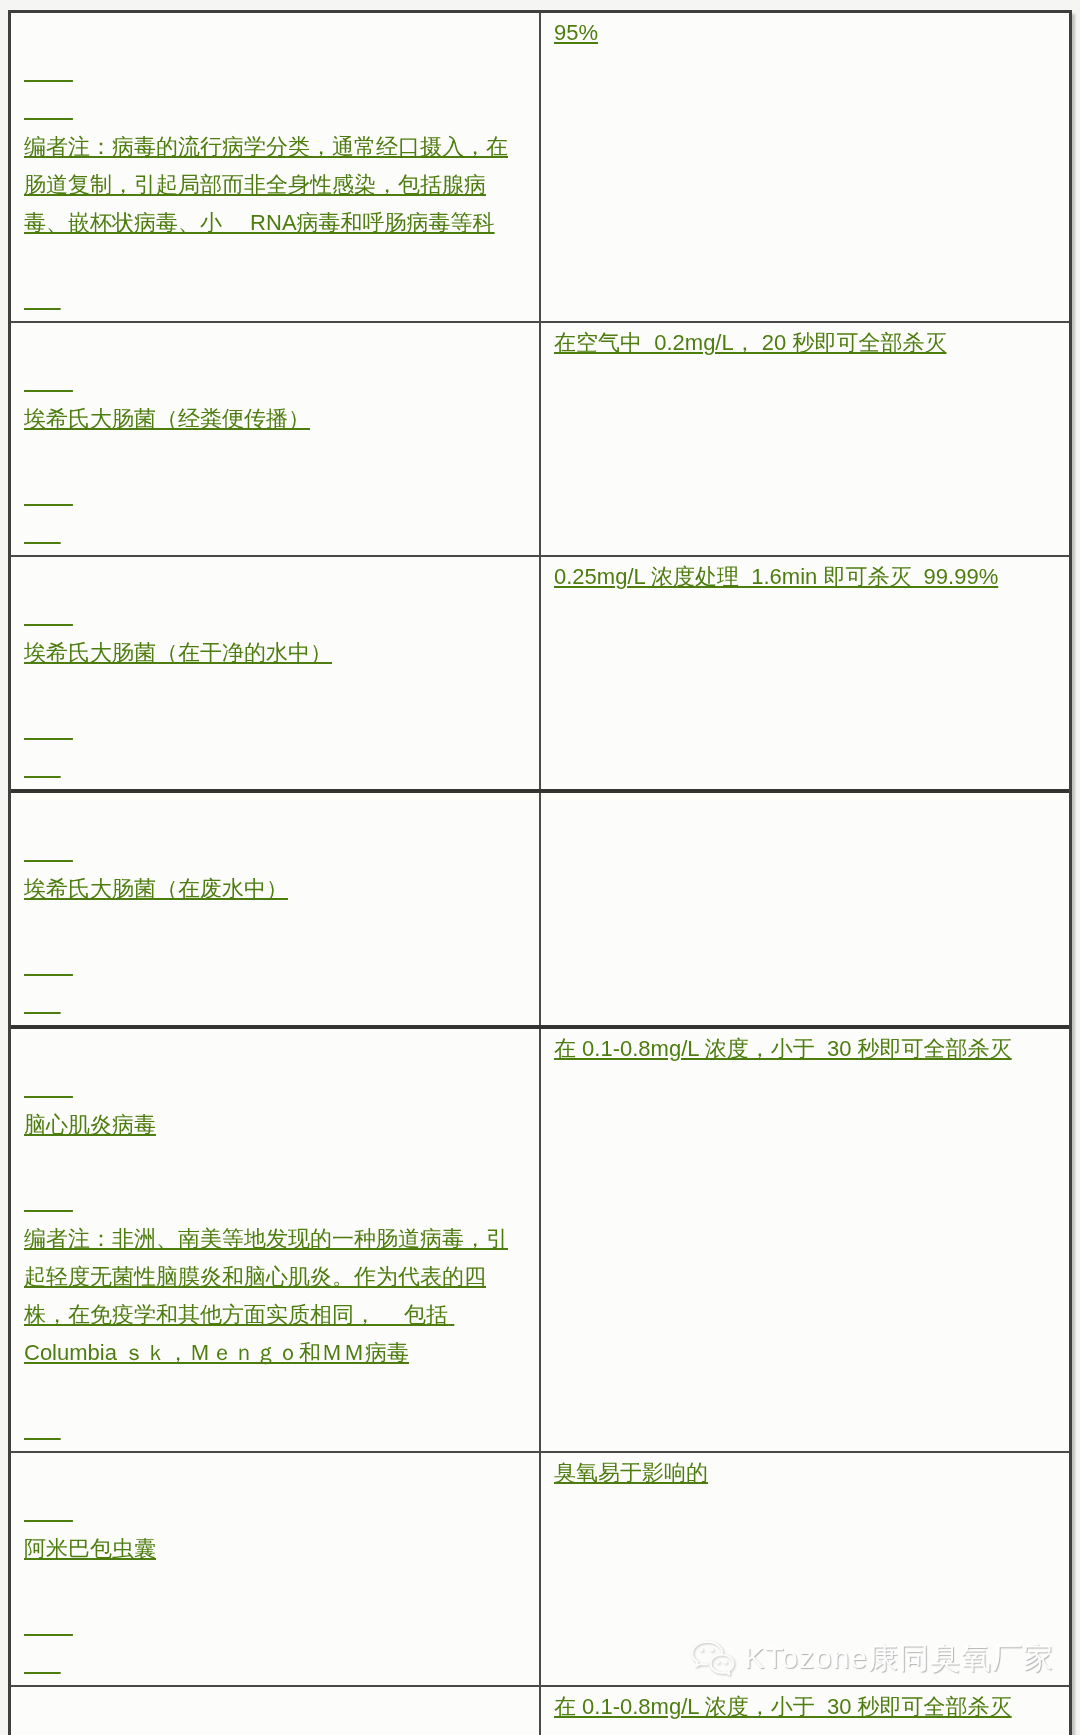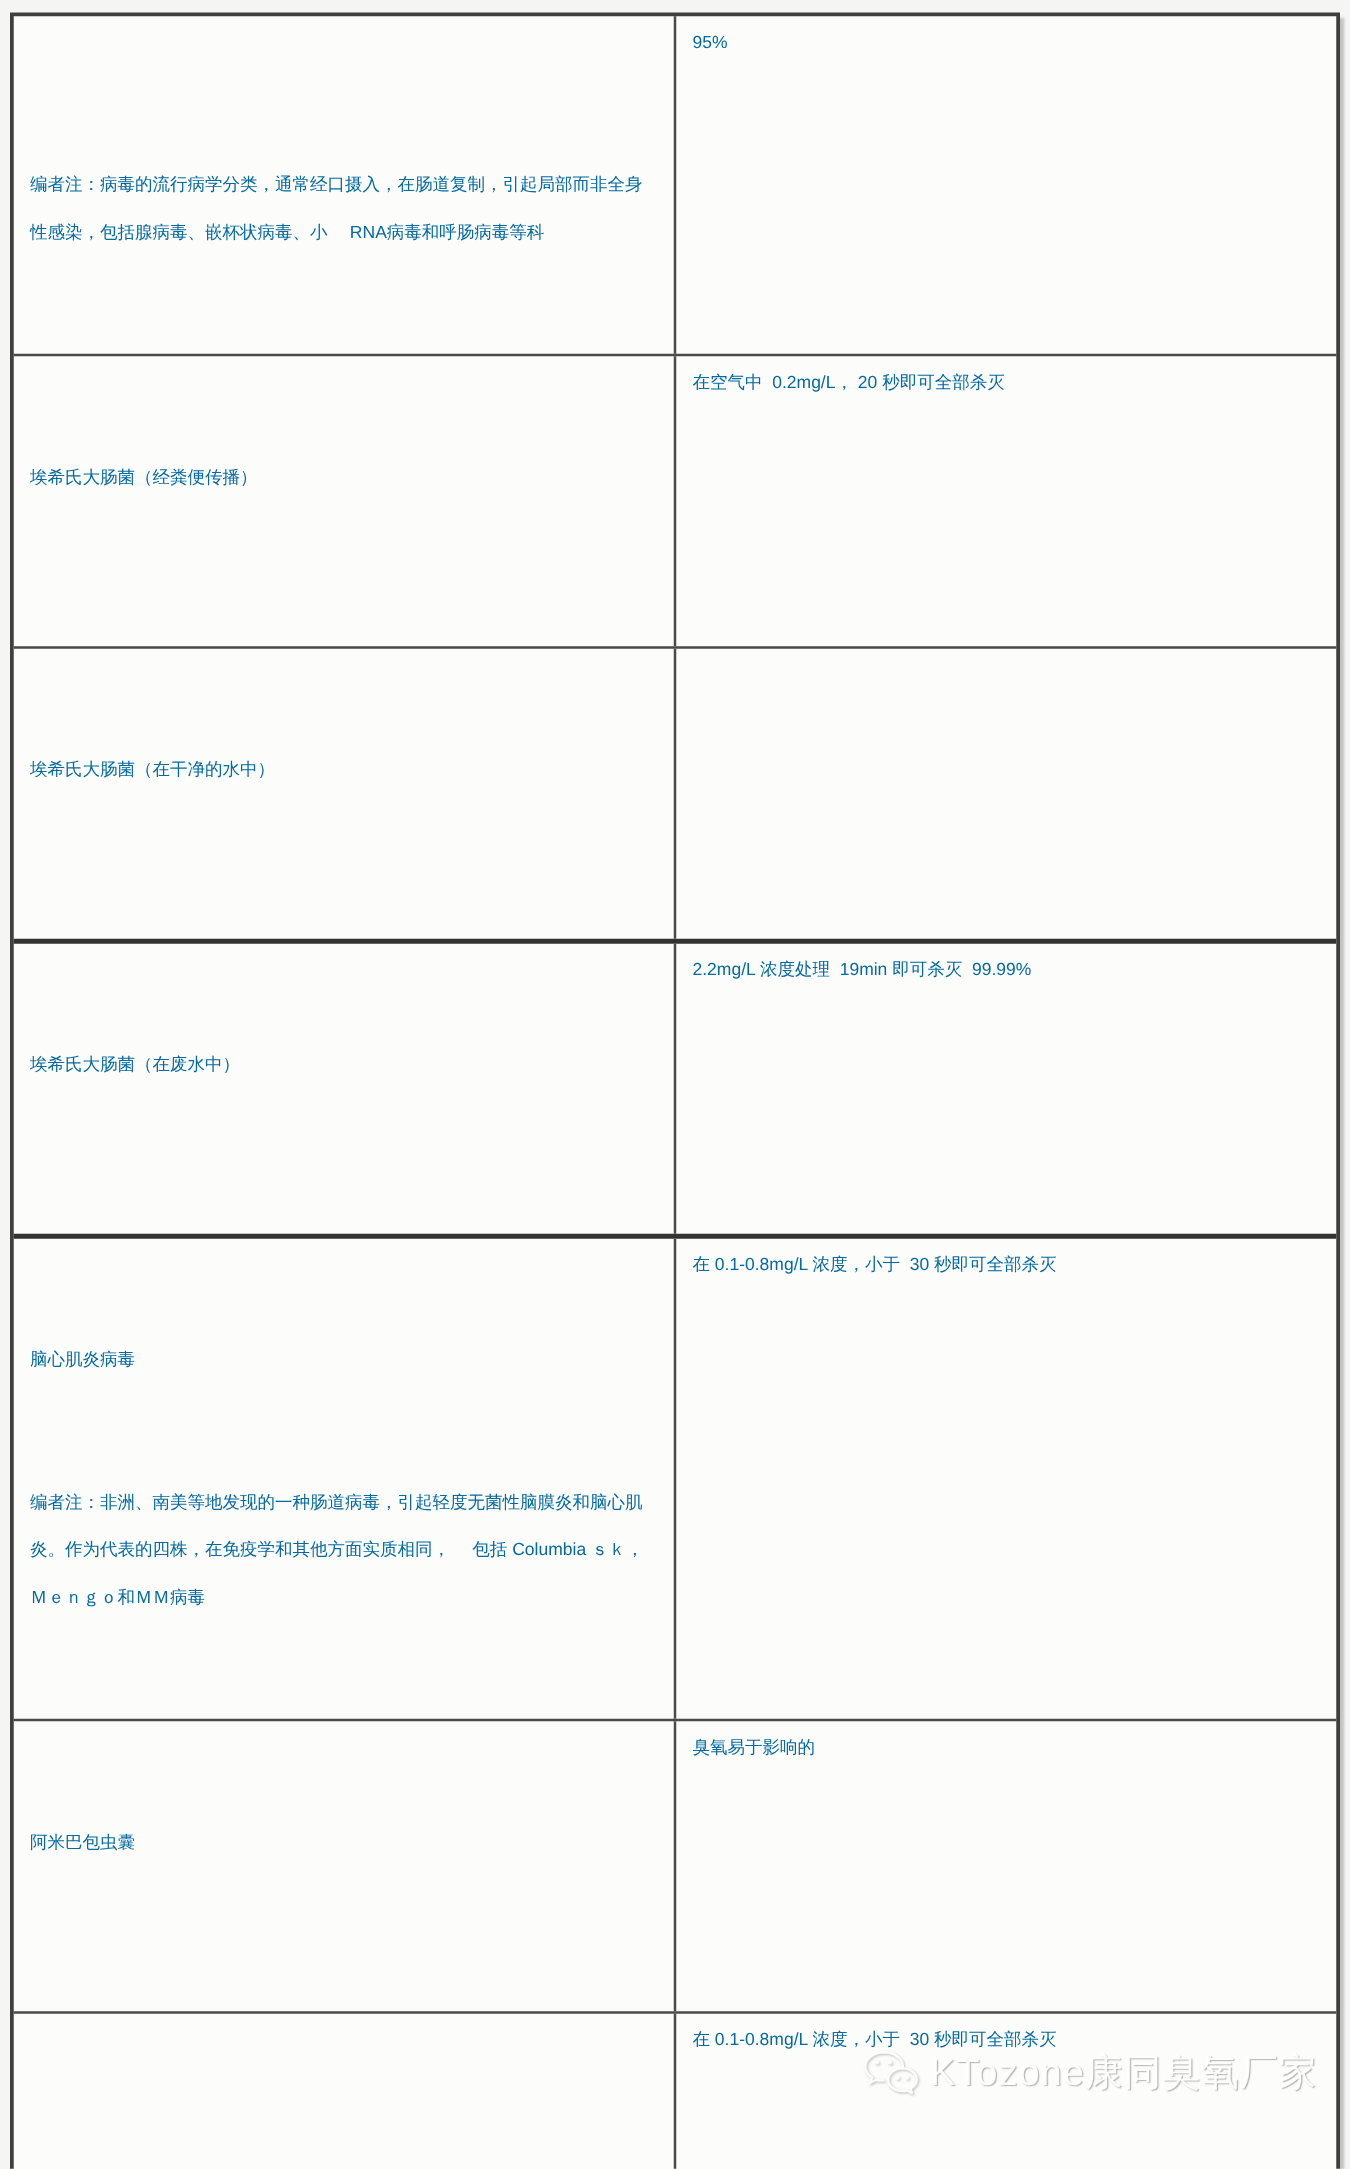--- a/index.html
+++ b/index.html
@@ -25,25 +25,26 @@
     border: 3px solid #3f3f3f;
     background: #fcfcfb;
     box-shadow: 3px 4px 2px rgba(110,110,110,0.38);
   }
   .row { display: flex; }
   .row + .row { border-top: 2px solid #4a4a4a; }
   .row.thick { border-top: 4px solid #333333; }
   .cell {
     padding: 1px 13px 3px 13px;
     line-height: 38px;
-    font-size: 14px;
-    color: #0369a1;
+    font-size: 22px;
+    color: #4d7c0f;
     white-space: pre-wrap;
     box-sizing: border-box;
     word-break: break-word;
+    text-decoration: underline;
   }
   .cell.left {
     width: 530px;
     flex: 0 0 auto;
     border-right: 2px solid #4a4a4a;
   }
   .cell.right { flex: 1 1 auto; }
   .organism { min-height: 38px; }
   .watermark {
     position: absolute;
@@ -82,28 +83,28 @@
         
       </div>
       <div class="cell right">在空气中  0.2mg/L， 20 秒即可全部杀灭</div>
     </div>
 
     <div class="row">
       <div class="cell left">
         <div class="organism">埃希氏大肠菌（在干净的水中）</div>
         
       </div>
+      <div class="cell right">0.25mg/L 浓度处理  1.6min 即可杀灭  99.99%</div>
     </div>
 
     <div class="row thick">
       <div class="cell left">
         <div class="organism">埃希氏大肠菌（在废水中）</div>
         
       </div>
-      <div class="cell right">2.2mg/L 浓度处理  19min 即可杀灭  99.99%</div>
     </div>
 
     <div class="row thick">
       <div class="cell left">
         <div class="organism">脑心肌炎病毒</div>
         <div class="note">编者注：非洲、南美等地发现的一种肠道病毒，引起轻度无菌性脑膜炎和脑心肌炎。作为代表的四株，在免疫学和其他方面实质相同，　 包括 Columbia ｓｋ，Ｍｅｎｇｏ和ＭＭ病毒</div>
       </div>
       <div class="cell right">在 0.1-0.8mg/L 浓度，小于  30 秒即可全部杀灭</div>
     </div>
 

